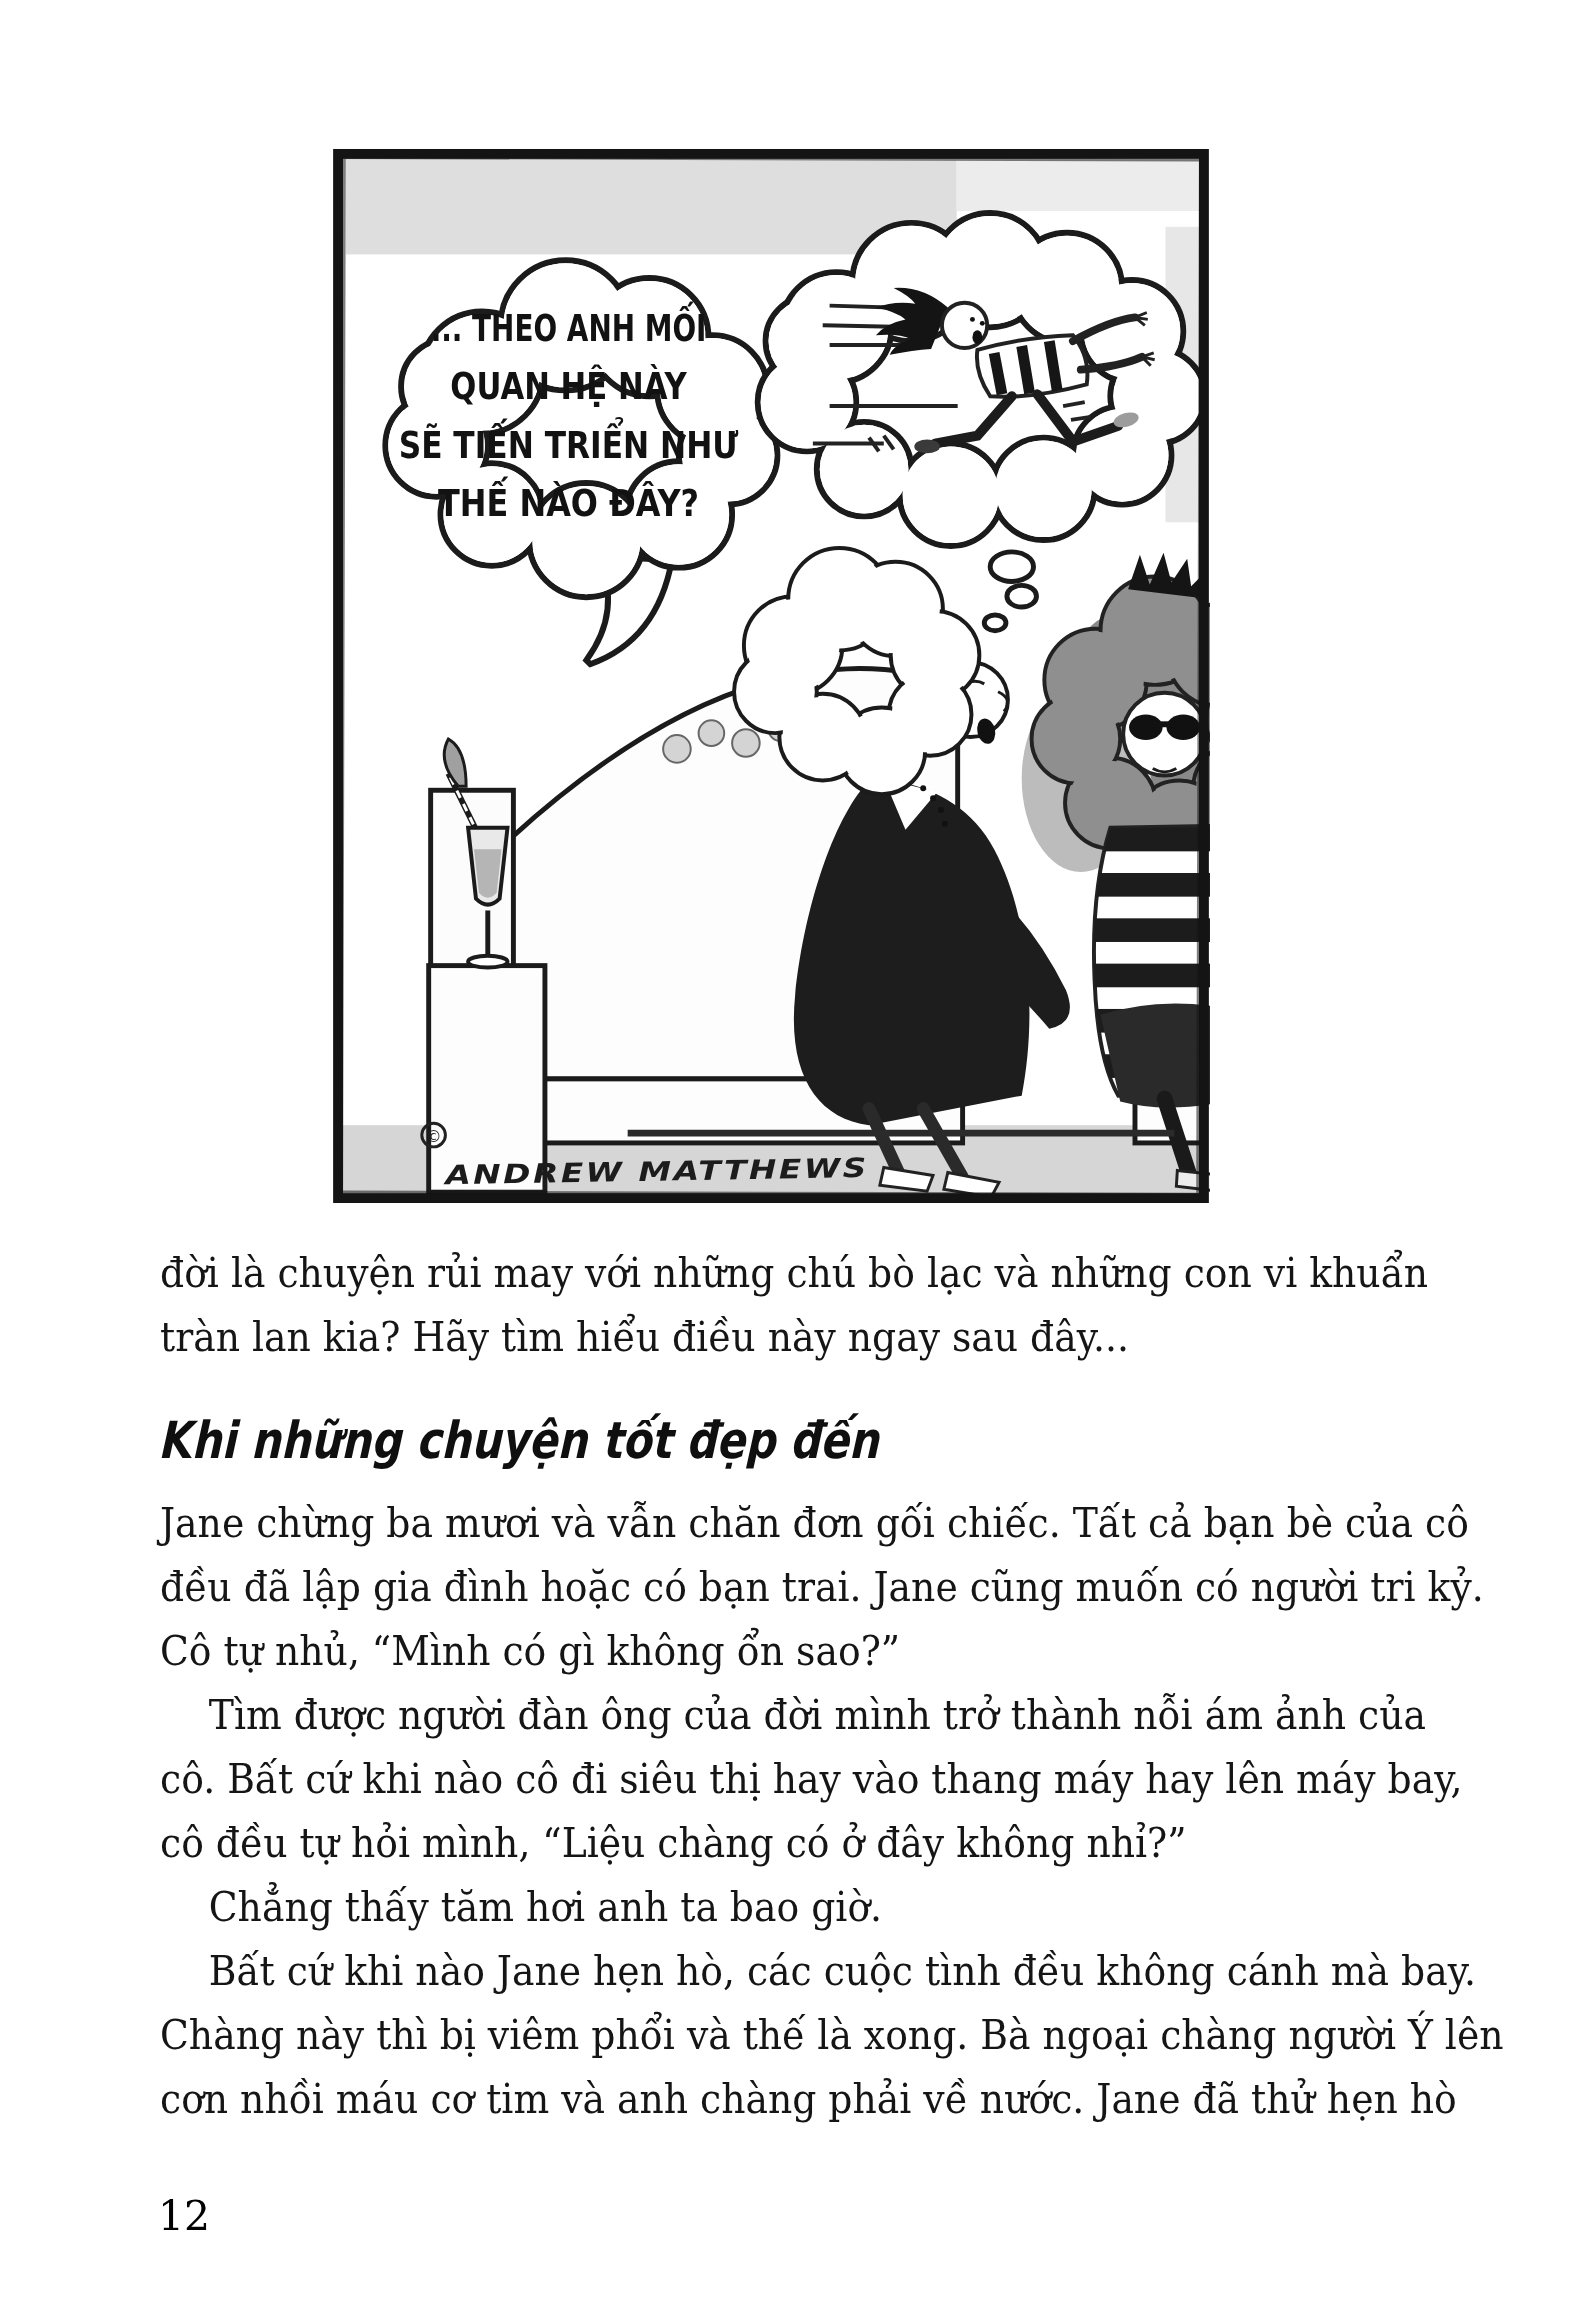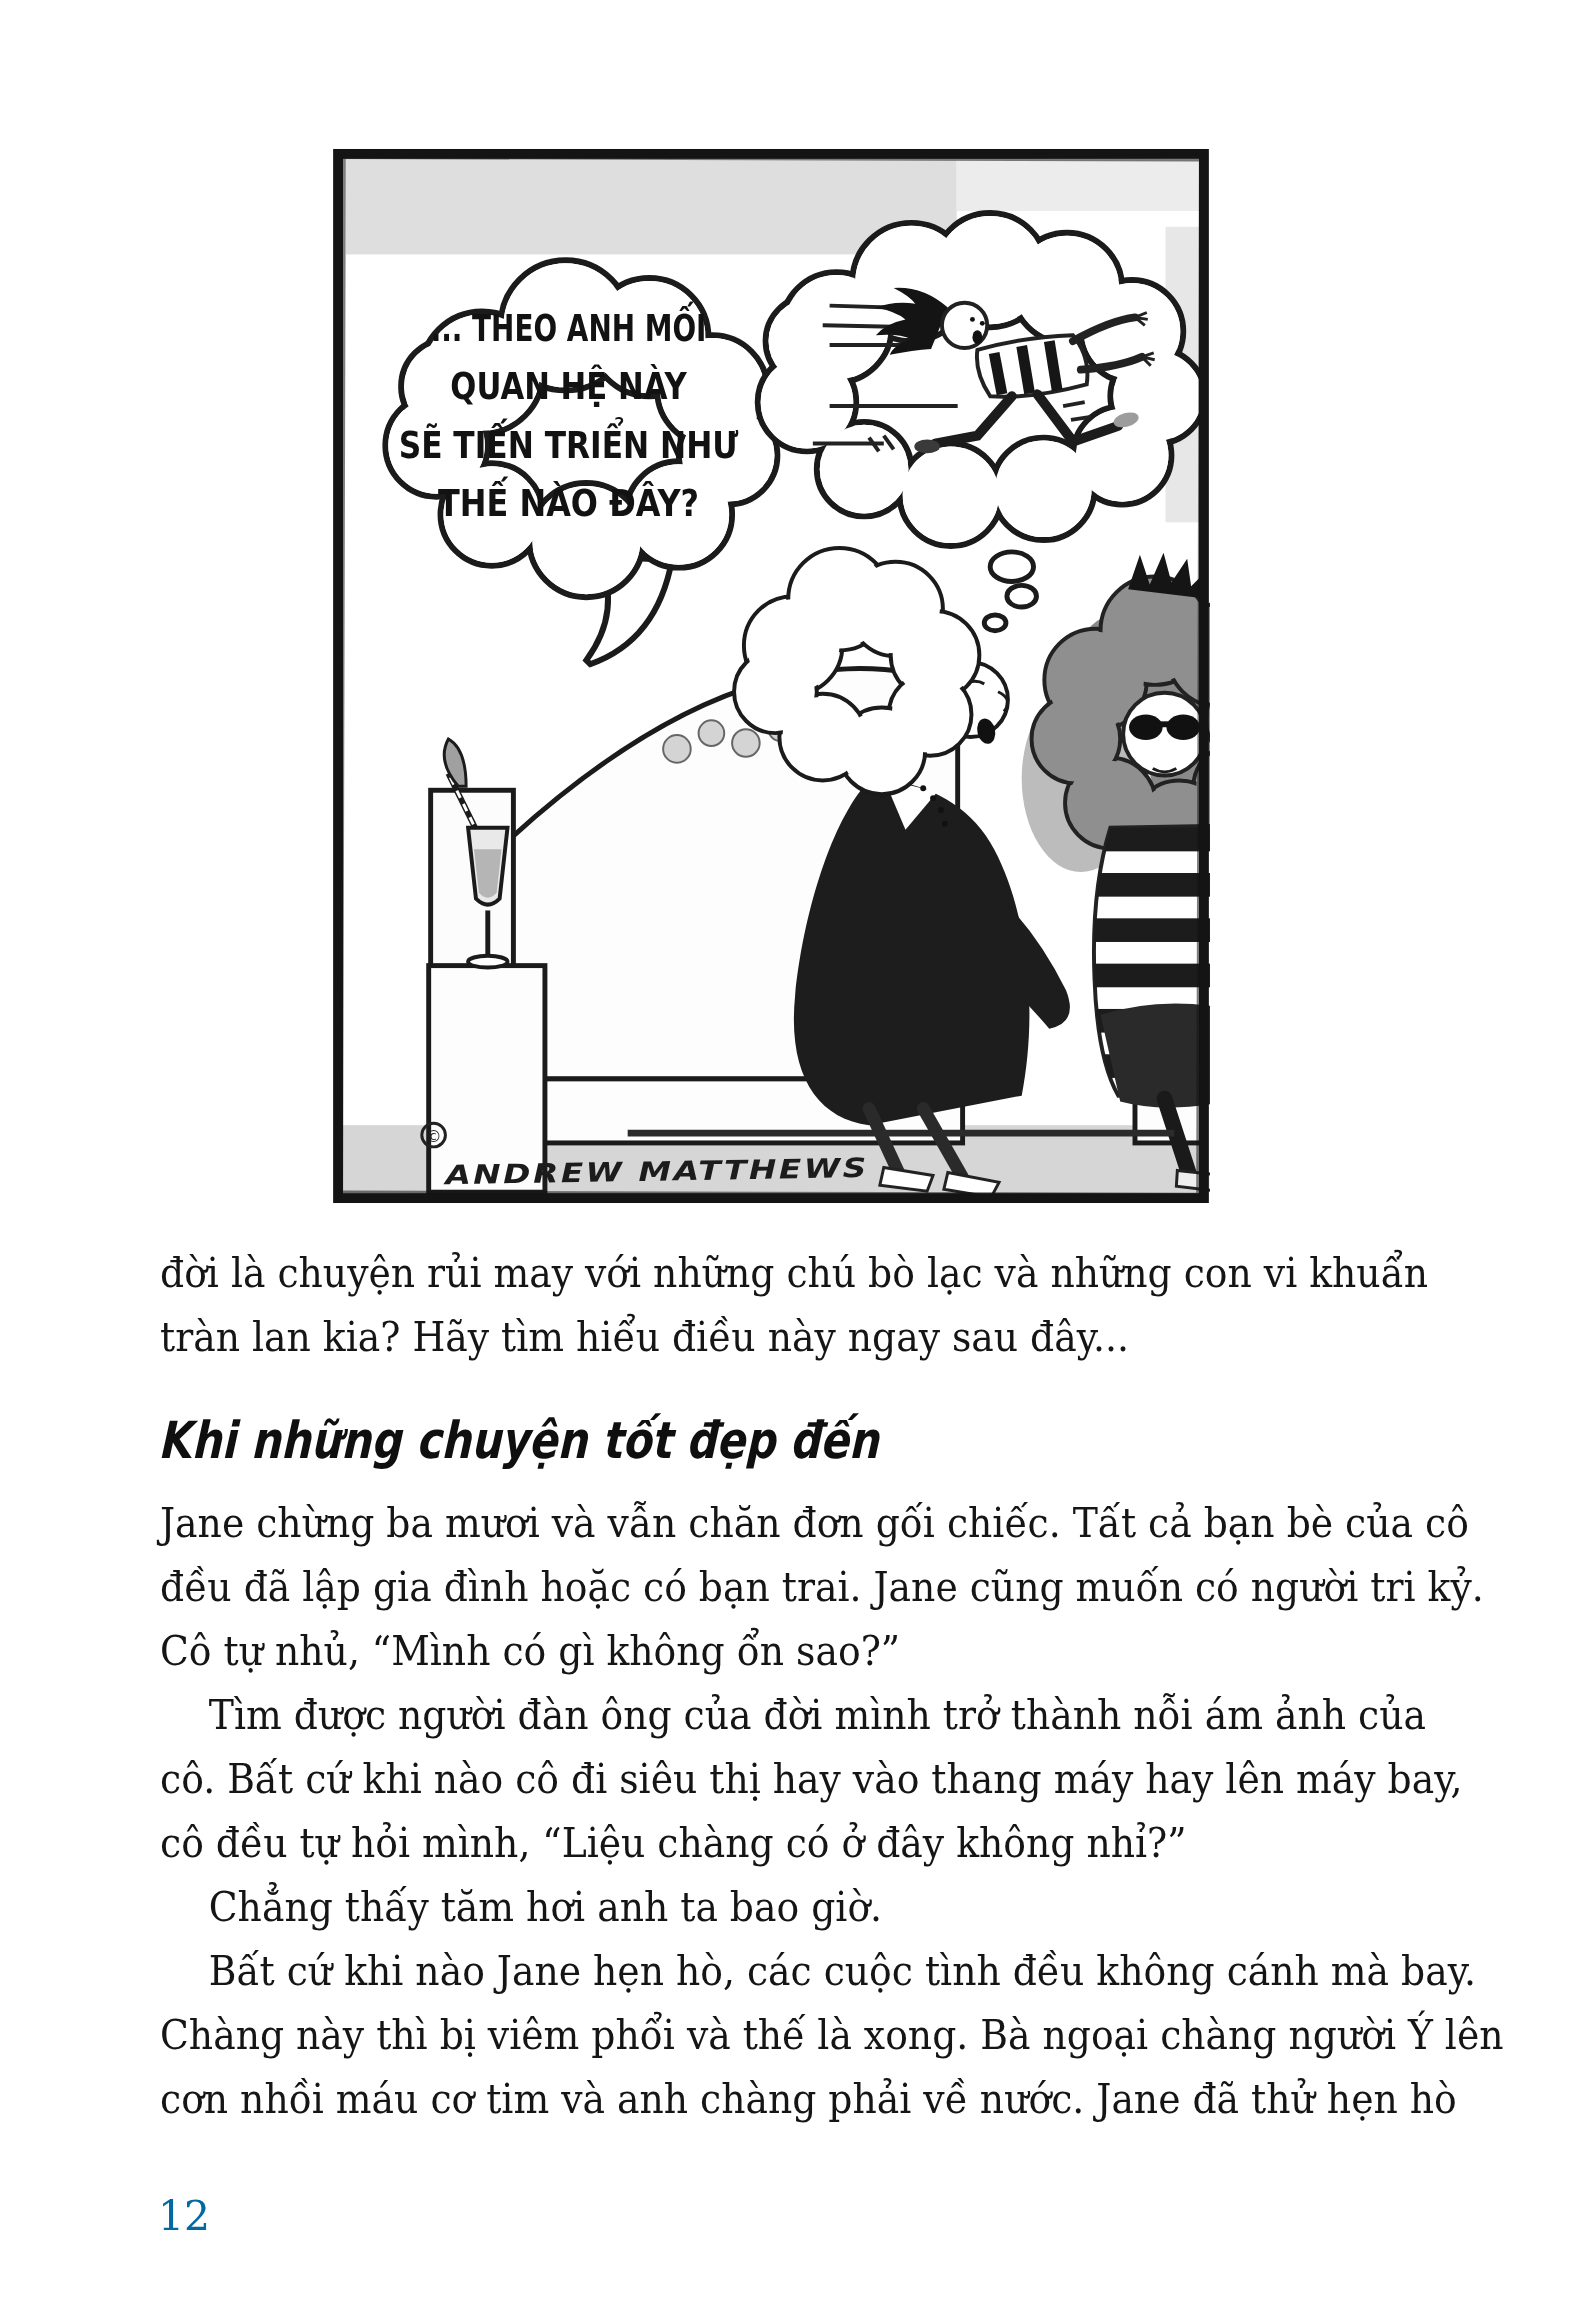--- a/index.html
+++ b/index.html
@@ -11,21 +11,21 @@
               transform:scaleX(0.92);transform-origin:left top;
               font-size:41px;line-height:64px;}
   .line{margin:0;height:64px;white-space:nowrap;text-align:justify;text-align-last:justify;}
   .line.left{text-align-last:left;}
   .line.indent{text-indent:53px;}
   .heading{margin:41px 0 19.7px 0;height:61px;line-height:61px;
            font-family:"DejaVu Sans","Liberation Sans",sans-serif;
            font-style:italic;font-weight:700;font-size:51px;color:#0f0f0f;
            transform:scaleX(0.90) skewX(-4deg);transform-origin:left bottom;
            white-space:nowrap;}
-  .page-number{position:absolute;left:158px;top:2192px;font-size:41px;color:#0369a1;}
+  .page-number{position:absolute;left:158px;top:2192px;font-size:41px;color:#000000;}
   .bubble-text{font-family:"DejaVu Sans","Liberation Sans",sans-serif;font-weight:700;fill:#121212;}
   .sig{font-family:"DejaVu Sans","Liberation Sans",sans-serif;font-weight:700;font-style:italic;
        fill:#1c1c1c;letter-spacing:2px;}
 </style>
 </head>
 <body>
 
 <div class="page">
 
   <div class="cartoon-frame">

